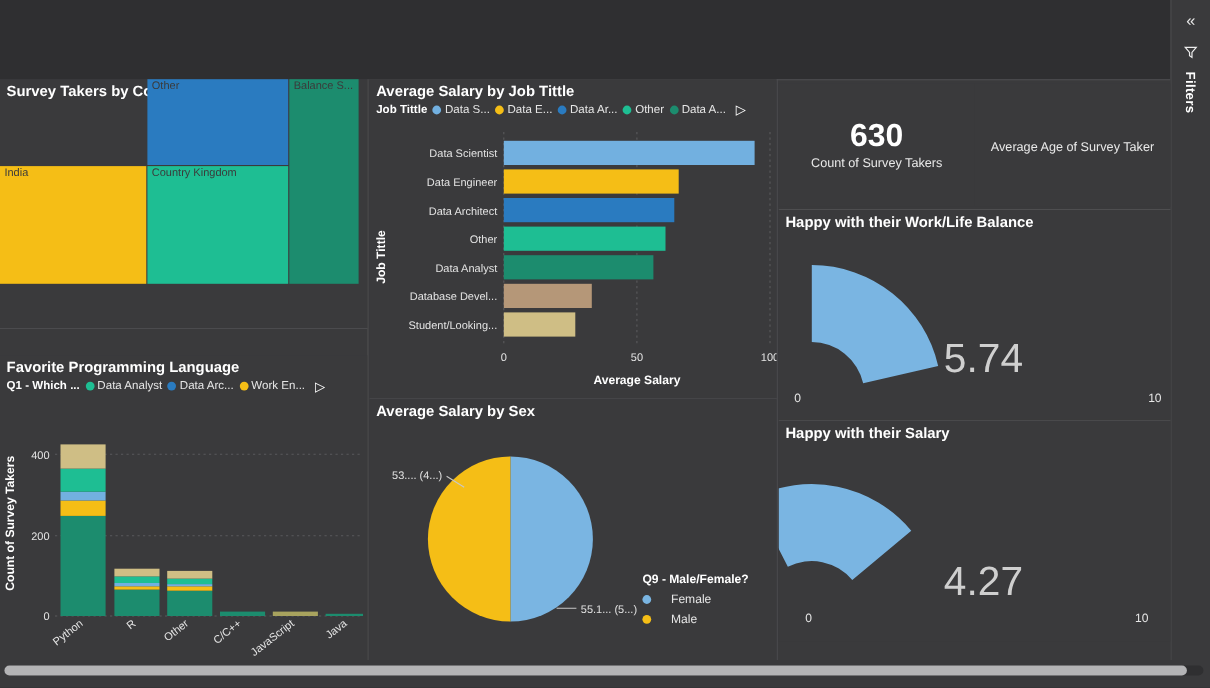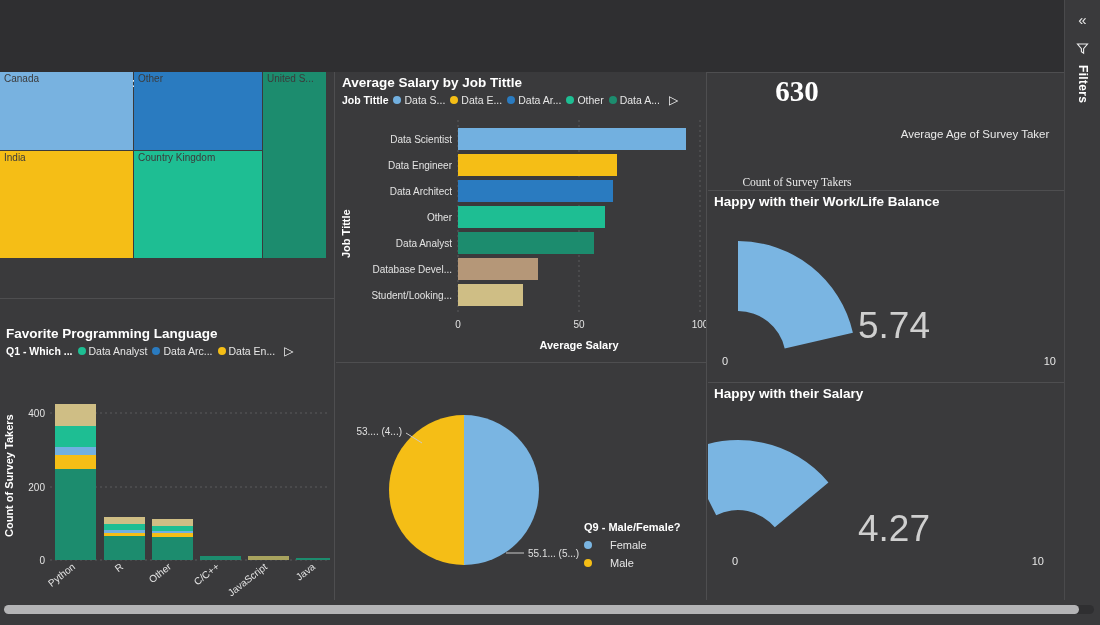--- a/index.html
+++ b/index.html
@@ -114,28 +114,25 @@
     <div class="sep-v" style="left:334px; top:0px; height:528px;"></div>
     <div class="sep-v" style="left:706px; top:0px; height:528px;"></div>
     <div class="sep-h" style="left:0px; top:226px; width:334px;"></div>
     <div class="sep-h" style="left:336px; top:290px; width:370px;"></div>
     <div class="sep-h" style="left:708px; top:118px; width:356px;"></div>
     <div class="sep-h" style="left:708px; top:310px; width:356px;"></div>
 
     <div class="panel" style="left:0px; top:0px; width:334px; height:226px;">
       <div class="panel-title">Survey Takers by Country</div>
       <div id="treemap">
-        <div class="tm-cell" style="left:0;   top:0;   width:133px; height:78px;  background:#78b2e0;">
-          <span>Canada</span>
-        </div>
         <div class="tm-cell" style="left:134px; top:0;  width:128px; height:78px;  background:#2a7bc0;">
           <span>Other</span>
         </div>
         <div class="tm-cell" style="left:263px; top:0;  width:63px;  height:186px; background:#1c8c6e;">
-          <span>United S...</span>
+          <span>Balance S...</span>
         </div>
         <div class="tm-cell" style="left:0;   top:79px; width:133px; height:107px; background:#f5be16;">
           <span>India</span>
         </div>
         <div class="tm-cell" style="left:134px; top:79px; width:128px; height:107px; background:#1ebe93;">
           <span>Country Kingdom</span>
         </div>
       </div>
     </div>
 
@@ -146,21 +143,21 @@
         <span class="lg">
           <i class="dot" style="background:#1ebe93"></i>
           <span>Data Analyst</span>
         </span>
         <span class="lg">
           <i class="dot" style="background:#2a7bc0"></i>
           <span>Data Arc...</span>
         </span>
         <span class="lg">
           <i class="dot" style="background:#f5be16"></i>
-          <span>Data En...</span>
+          <span>Work En...</span>
         </span>
         <span class="legend-arrow">▷</span>
       </div>
 
       <svg width="334" height="255" viewBox="0 0 334 255">
 
         <text class="axis-title" transform="translate(13,178) rotate(-90)">Count of Survey Takers</text>
 
         <text class="axis-text" x="45" y="58" text-anchor="end">400</text>
         <text class="axis-text" x="45" y="132" text-anchor="end">200</text>
@@ -281,20 +278,21 @@
         </g>
 
         <text class="axis-text" x="122" y="220" text-anchor="middle">0</text>
         <text class="axis-text" x="243" y="220" text-anchor="middle">50</text>
         <text class="axis-text" x="364" y="220" text-anchor="middle">100</text>
         <text class="axis-title" x="243" y="241" text-anchor="middle">Average Salary</text>
       </svg>
     </div>
 
     <div class="panel" style="left:336px; top:291px; width:370px; height:237px;">
+      <div class="panel-title">Average Salary by Sex</div>
 
       <svg width="260" height="205" viewBox="0 0 260 205" style="position:absolute;left:0;top:22px;">
 
         <path d="M128 30 A75 75 0 0 1 128 180 Z" fill="#7ab5e2"></path>
 
         <path d="M128 30 A75 75 0 0 0 128 180 Z" fill="#f5be16"></path>
 
         <line x1="70" y1="48" x2="86" y2="58" stroke="#c8c8c8" stroke-width="1"></line>
         <line x1="170" y1="168" x2="188" y2="168" stroke="#c8c8c8" stroke-width="1"></line>
         <text class="pie-lab" x="66" y="50" text-anchor="end">53.... (4...)</text>
@@ -308,21 +306,21 @@
           <span>Female</span>
         </div>
         <div class="pie-leg-item">
           <i class="dot" style="background:#f5be16"></i>
           <span>Male</span>
         </div>
       </div>
     </div>
 
     <div class="panel" style="left:708px; top:4px; width:178px; height:112px; display:flex;
-                flex-direction:column; justify-content:space-between;font-family:Liberation Serif, serif;">
+                flex-direction:column; justify-content:center;">
       <div class="kpi-val">630</div>
       <div class="kpi-lab">Count of Survey Takers</div>
     </div>
     <div class="panel" style="left:886px; top:4px; width:178px; height:112px; display:flex;
                 flex-direction:column; justify-content:center;">
       <div class="kpi-lab">Average Age of Survey Taker</div>
     </div>
 
     <div class="panel" style="left:708px; top:119px; width:356px; height:190px;">
       <div class="panel-title">Happy with their Work/Life Balance</div>

